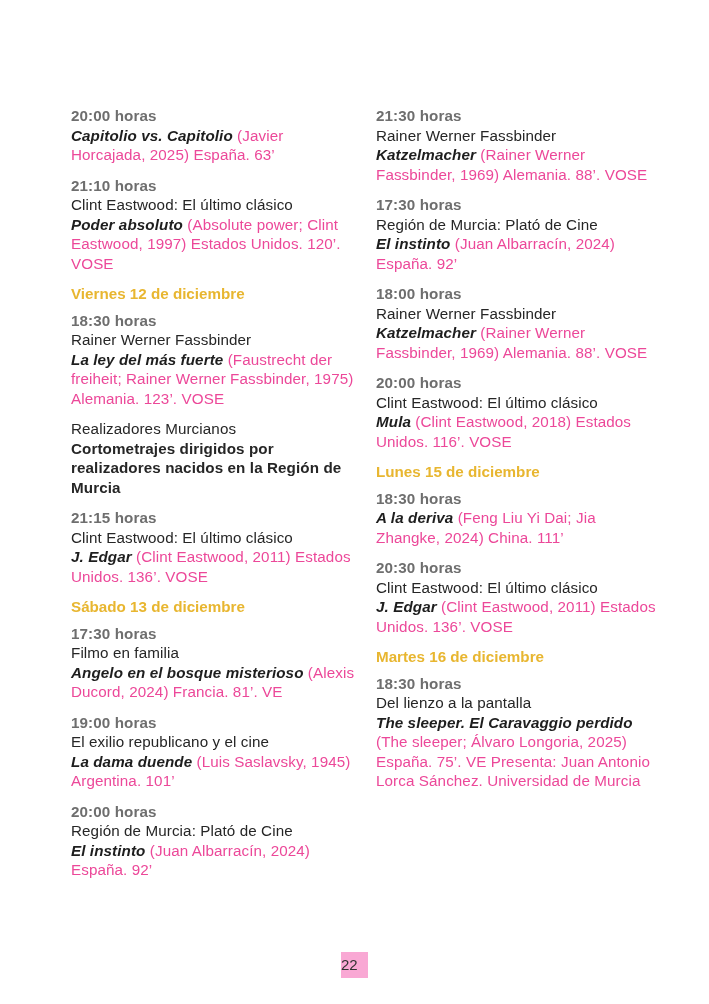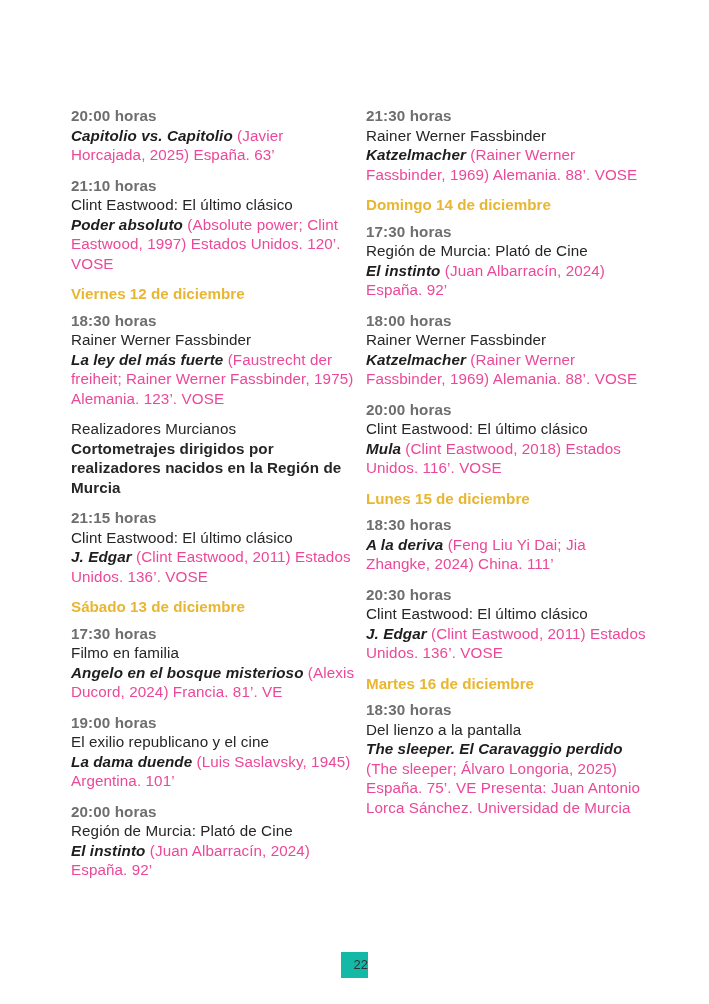--- a/index.html
+++ b/index.html
@@ -1,31 +1,31 @@
 <!DOCTYPE html>
 <html><head>
 <meta charset="utf-8">
 <style>
   html, body { margin:0; padding:0; background:#ffffff; }
   body { width:709px; height:1004px; position:relative; overflow:hidden;
          font-family:"Liberation Sans", sans-serif; }
   .col { position:absolute; top:66px; width:285px;margin-top:40px; }
   .col-left { left:71px; }
-  .col-right { left:366px; }
+  .col-right { left:376px; }
   .block { margin:0 0 11px 0; font-size:15.2px; line-height:19.5px; color:#666666; letter-spacing:0.1px; }
   .time { display:block; font-weight:bold; color:#6e6e6e; }
   .series { display:block; color:#262626; }
   .title { font-weight:bold; font-style:italic; color:#1e1e1e;text-align:right; }
   .title-plain { font-weight:bold; font-style:normal; color:#262626; }
   .details { color:#ec4899; }
   .day { font-size:15.2px; line-height:19.5px; font-weight:bold; color:#e8b630;
          margin:4px 0 7px 0; }
   .page-num { position:absolute; left:341px; top:952px; width:27px; height:26px;
-              background:#14b8a6; color:#333; font-size:13px; line-height:26px;
-              text-align:right; }
+              background:#f9a8d4; color:#333; font-size:15px; line-height:26px;
+              text-align:left; }
 </style>
 </head>
 <body>
 
 <div class="col col-left">
   <div class="block">
     <span class="time">20:00 horas</span>
     <span class="title">Capitolio vs. Capitolio</span><span class="details"> (Javier Horcajada, 2025) España. 63’</span>
   </div>
   <div class="block">
@@ -65,21 +65,20 @@
     <span class="title">El instinto</span><span class="details"> (Juan Albarracín, 2024) España. 92’</span>
   </div>
 </div>
 
 <div class="col col-right">
   <div class="block">
     <span class="time">21:30 horas</span>
     <span class="series">Rainer Werner Fassbinder</span>
     <span class="title">Katzelmacher</span><span class="details"> (Rainer Werner Fassbinder, 1969) Alemania. 88’. VOSE</span>
   </div>
-  <div class="day">Domingo 14 de diciembre</div>
   <div class="block">
     <span class="time">17:30 horas</span>
     <span class="series">Región de Murcia: Plató de Cine</span>
     <span class="title">El instinto</span><span class="details"> (Juan Albarracín, 2024) España. 92’</span>
   </div>
   <div class="block">
     <span class="time">18:00 horas</span>
     <span class="series">Rainer Werner Fassbinder</span>
     <span class="title">Katzelmacher</span><span class="details"> (Rainer Werner Fassbinder, 1969) Alemania. 88’. VOSE</span>
   </div>

